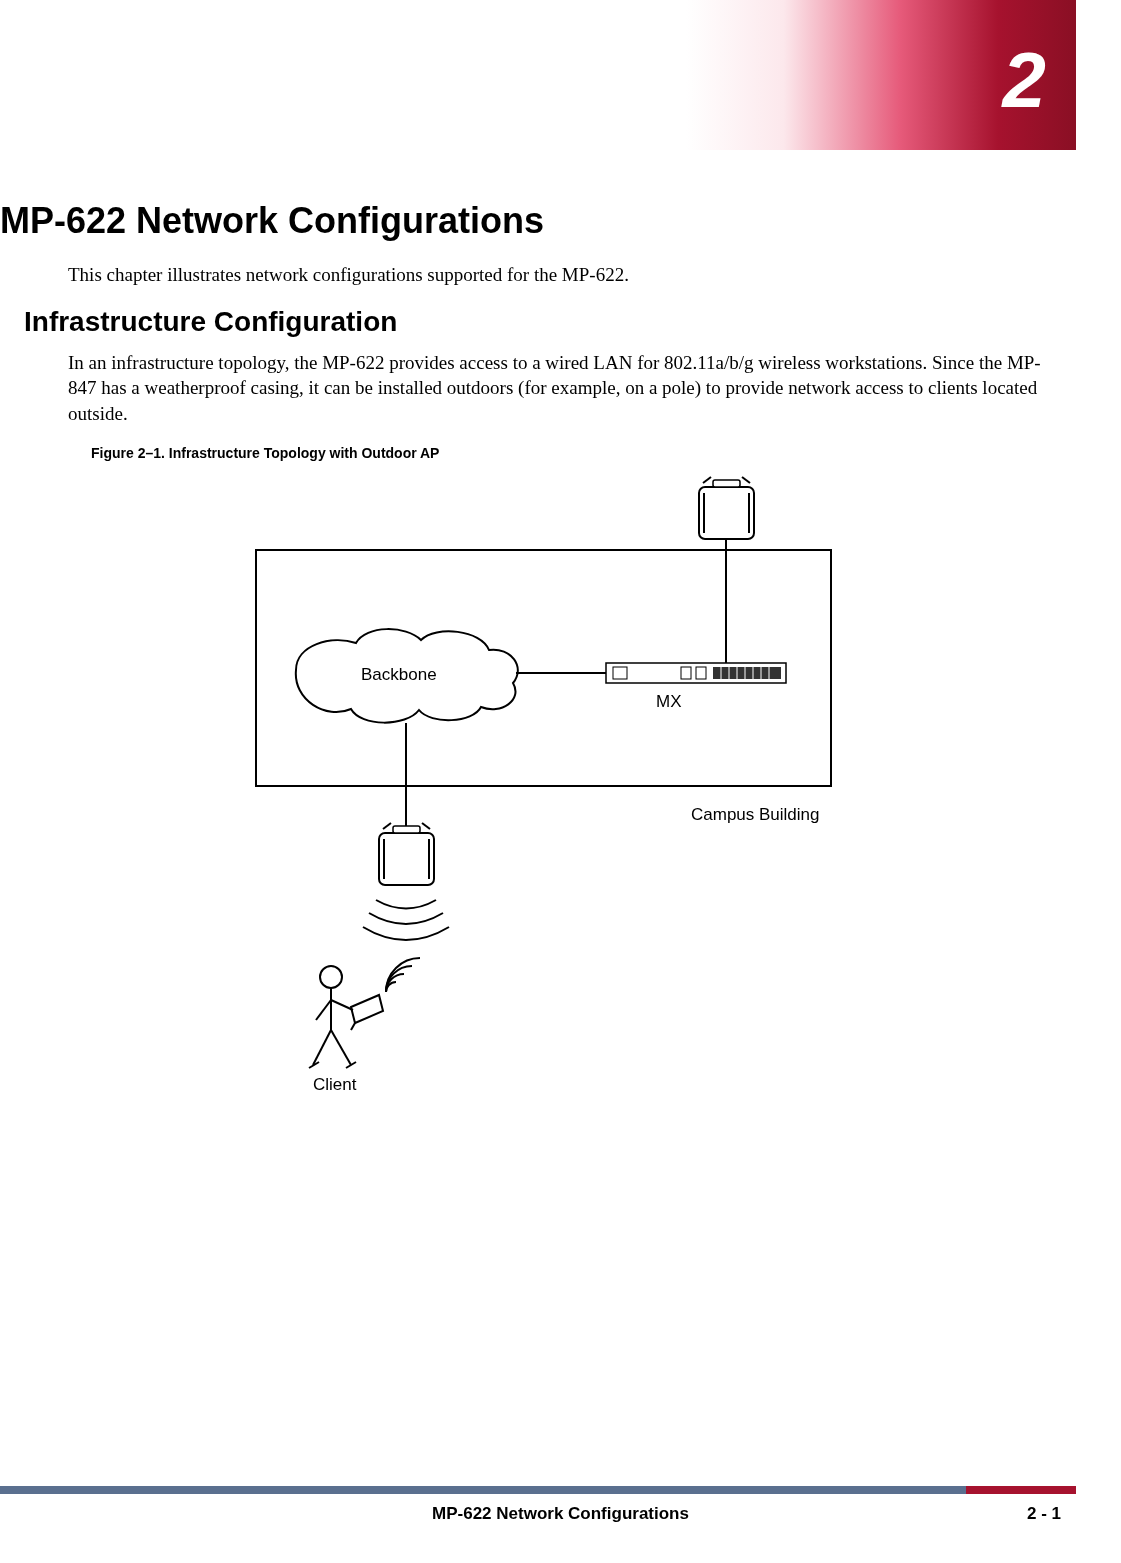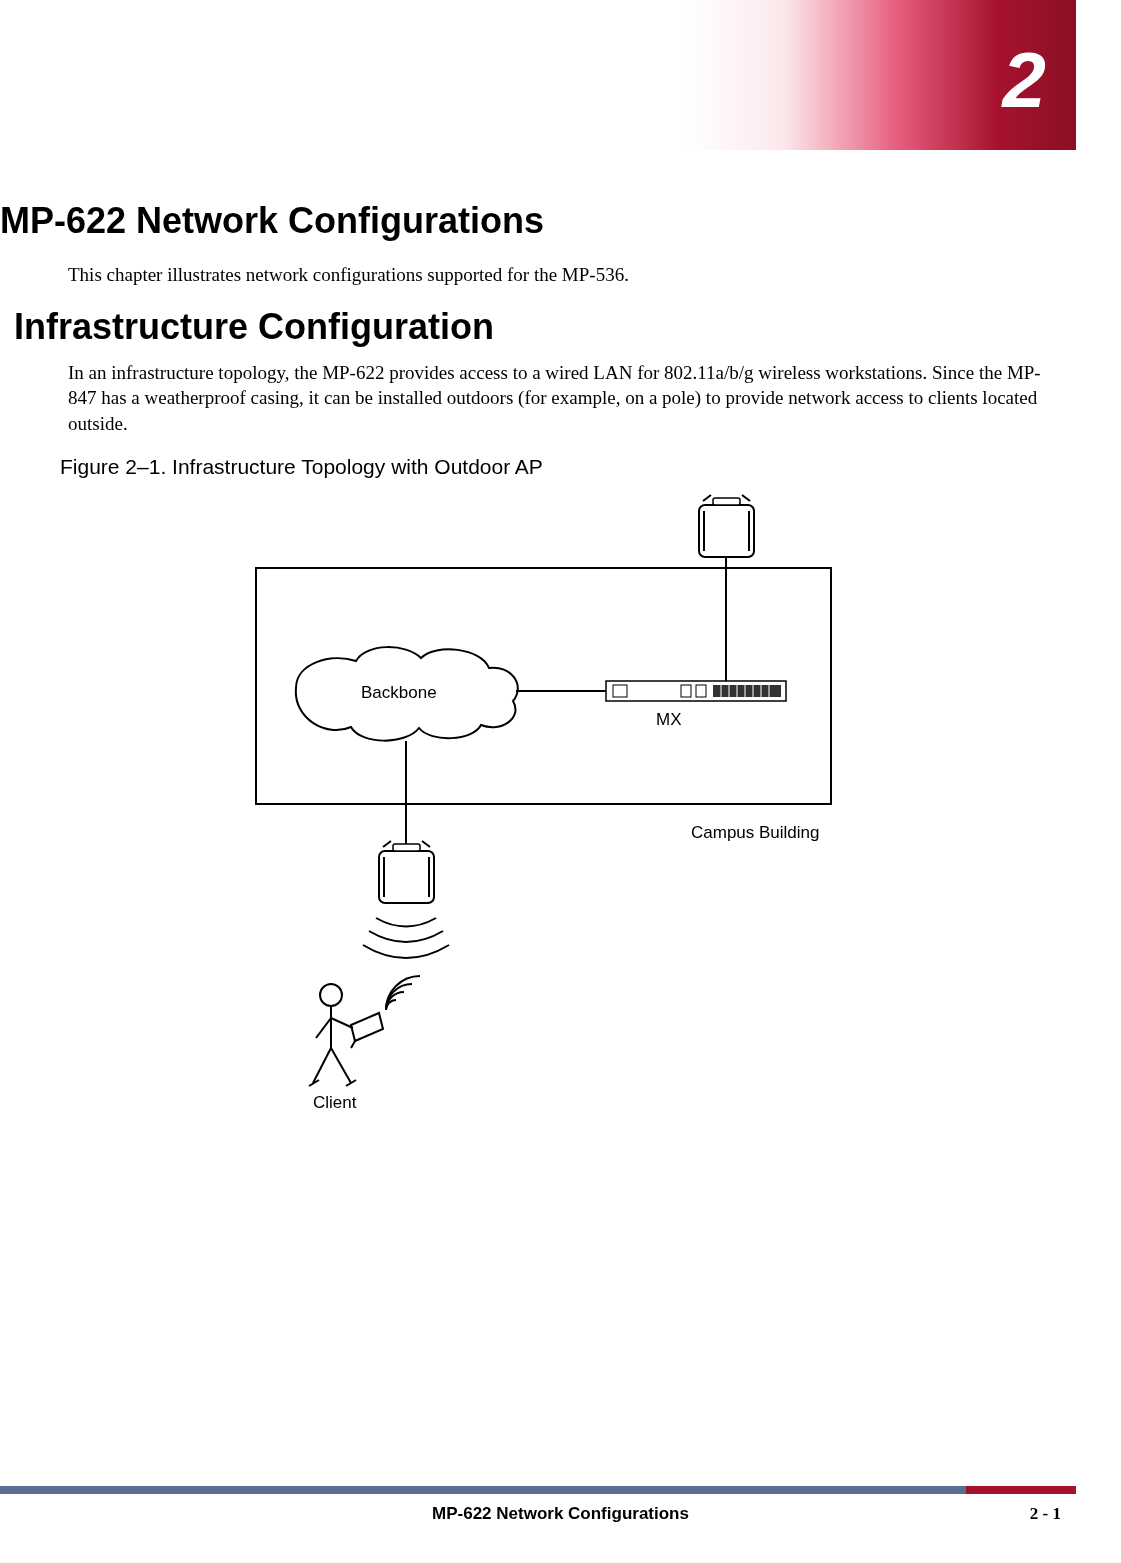--- a/index.html
+++ b/index.html
@@ -46,29 +46,29 @@
   p.body-text {
     font-family: Georgia, "Times New Roman", serif;
     font-size: 19px;
     line-height: 1.35;
     margin: 0 0 18px 68px;
     color: #000;
   }
   h2.section-title {
     font-family: Arial, Helvetica, sans-serif;
     font-weight: 900;
-    font-size: 36px;
-    color: #000;
-    margin: 0 0 12px 14px;
+    font-size: 28px;
+    color: #000;
+    margin: 0 0 12px 24px;
   }
   .figure-caption {
     font-family: Arial, Helvetica, sans-serif;
-    font-weight: 400;
-    font-size: 21px;
-    margin: 2px 0 14px 60px;
+    font-weight: 700;
+    font-size: 14px;
+    margin: 2px 0 14px 91px;
   }
   .diagram-wrap {
     width: 650px;
     margin: 0 auto 30px auto;
   }
   .diagram-wrap svg { display: block; }
   .diagram-wrap text {
     font-family: "Segoe UI", Arial, Helvetica, sans-serif;
     font-size: 17px;
     fill: #000;
@@ -102,36 +102,36 @@
     top: 18px;
     text-align: center;
     font-family: Arial, Helvetica, sans-serif;
     font-weight: 700;
     font-size: 17px;
   }
   .footer-text-right {
     position: absolute;
     right: 60px;
     top: 18px;
-    font-family: Liberation Serif, serif;
+    font-family: Liberation Sans, sans-serif;
     font-weight: 700;
     font-size: 17px;
   }
 </style>
 </head>
 <body>
 
 <div class="chapter-tab"></div>
 <div class="chapter-number">2</div>
 
 <div class="content">
 
   <h1 class="chapter-title">MP-622 Network Configurations</h1>
 
-  <p class="body-text">This chapter illustrates network configurations supported for the MP-536.</p>
+  <p class="body-text">This chapter illustrates network configurations supported for the MP-622.</p>
 
   <h2 class="section-title">Infrastructure Configuration</h2>
 
   <p class="body-text">In an infrastructure topology, the MP-622 provides access to a wired LAN for 802.11a/b/g wireless workstations. Since the MP-847 has a weatherproof casing, it can be installed outdoors (for example, on a pole) to provide network access to clients located outside.</p>
 
   <div class="figure-caption">Figure 2–1.  Infrastructure Topology with Outdoor AP</div>
 
   <div class="diagram-wrap">
     <svg viewBox="0 0 650 620" width="650" height="620">
 

